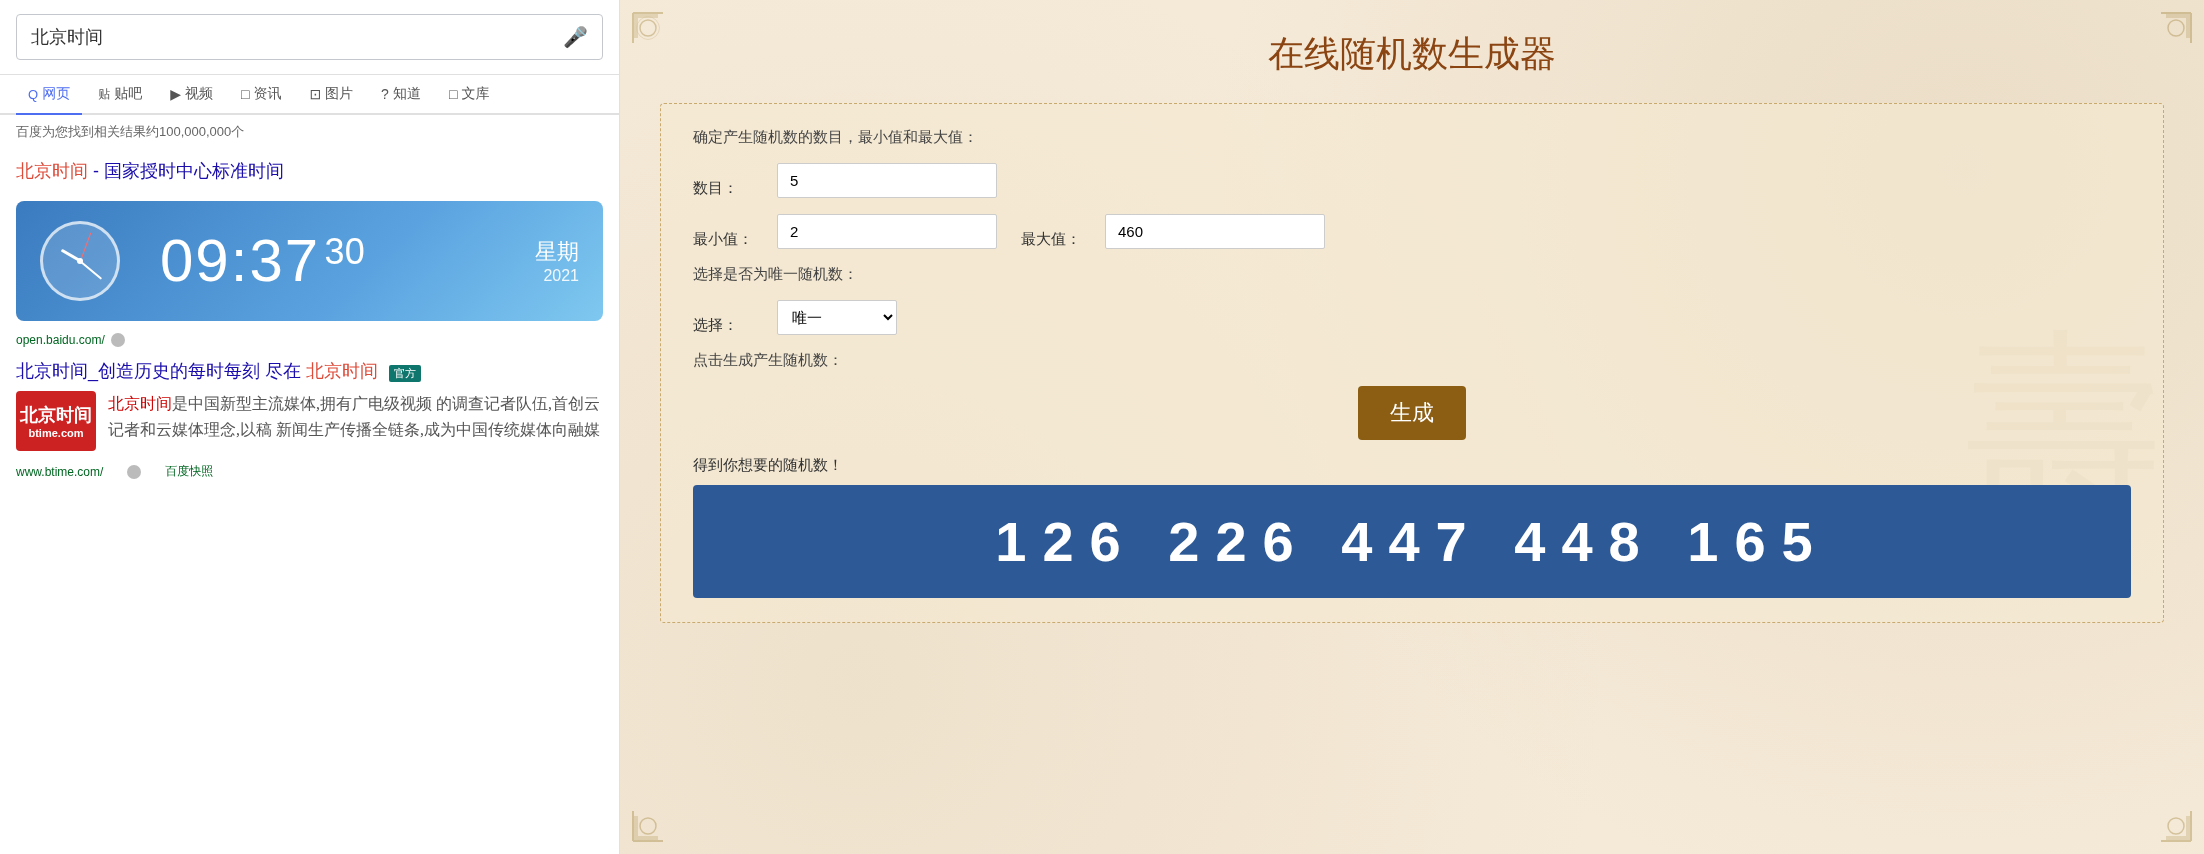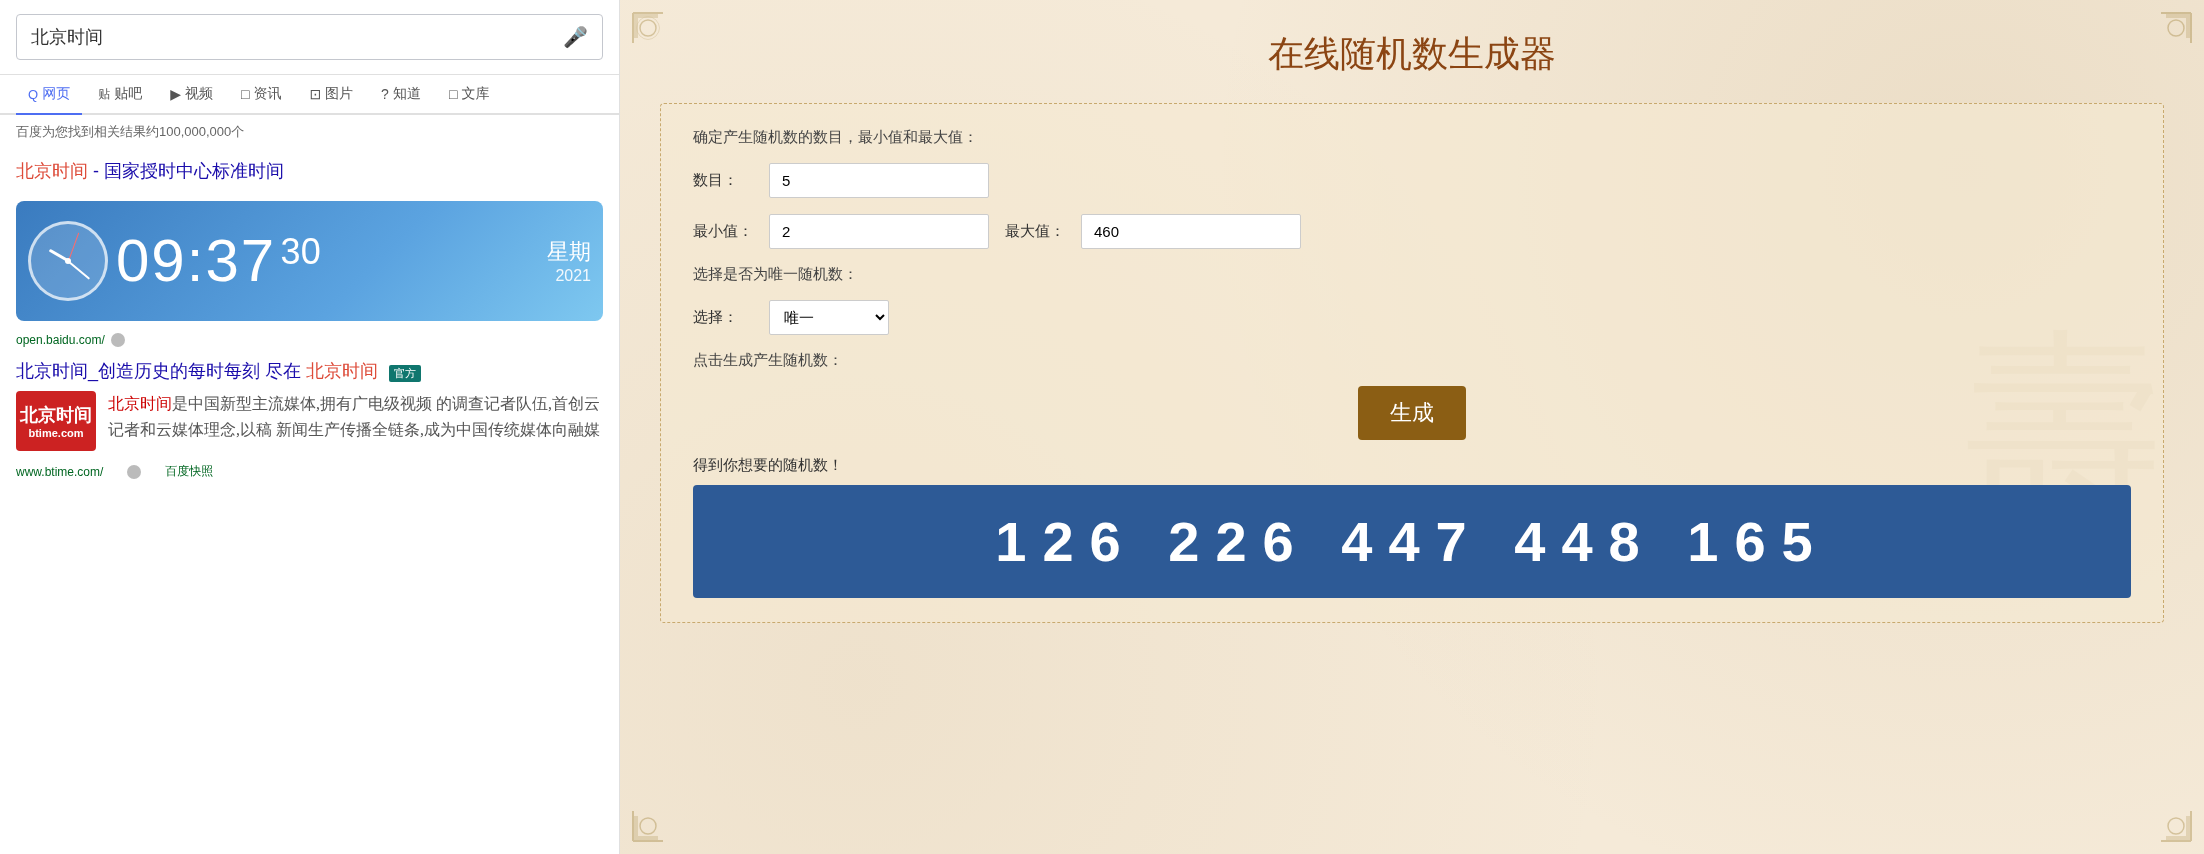--- a/index.html
+++ b/index.html
@@ -92,24 +92,24 @@
       color: #1a0dab;
       text-decoration: none;
       cursor: pointer;
     }
 
     
     .clock-card {
       margin: 8px 16px;
       background: linear-gradient(135deg, #3a7bbf 0%, #5ba3e0 60%, #7ec8f0 100%);
       border-radius: 8px;
-      padding: 20px 12px;
-      display: flex;
-      align-items: center;
-      gap: 8px;
+      padding: 20px 24px;
+      display: flex;
+      align-items: center;
+      gap: 40px;
       color: white;
     }
 
     .clock-face {
       width: 80px;
       height: 80px;
       border-radius: 50%;
       border: 3px solid rgba(255,255,255,0.7);
       background: rgba(255,255,255,0.15);
       position: relative;
@@ -335,23 +335,23 @@
     }
 
     .section-title {
       font-size: 15px;
       color: #444;
       margin-bottom: 16px;
     }
 
     .form-row {
       display: flex;
-      align-items: center;
+      align-items: flex-end;
       margin-bottom: 16px;
-      gap: 16px;
+      gap: 24px;
     }
 
     .form-label {
       font-size: 15px;
       color: #333;
       width: 60px;
       flex-shrink: 0;
     }
 
     .form-input {

